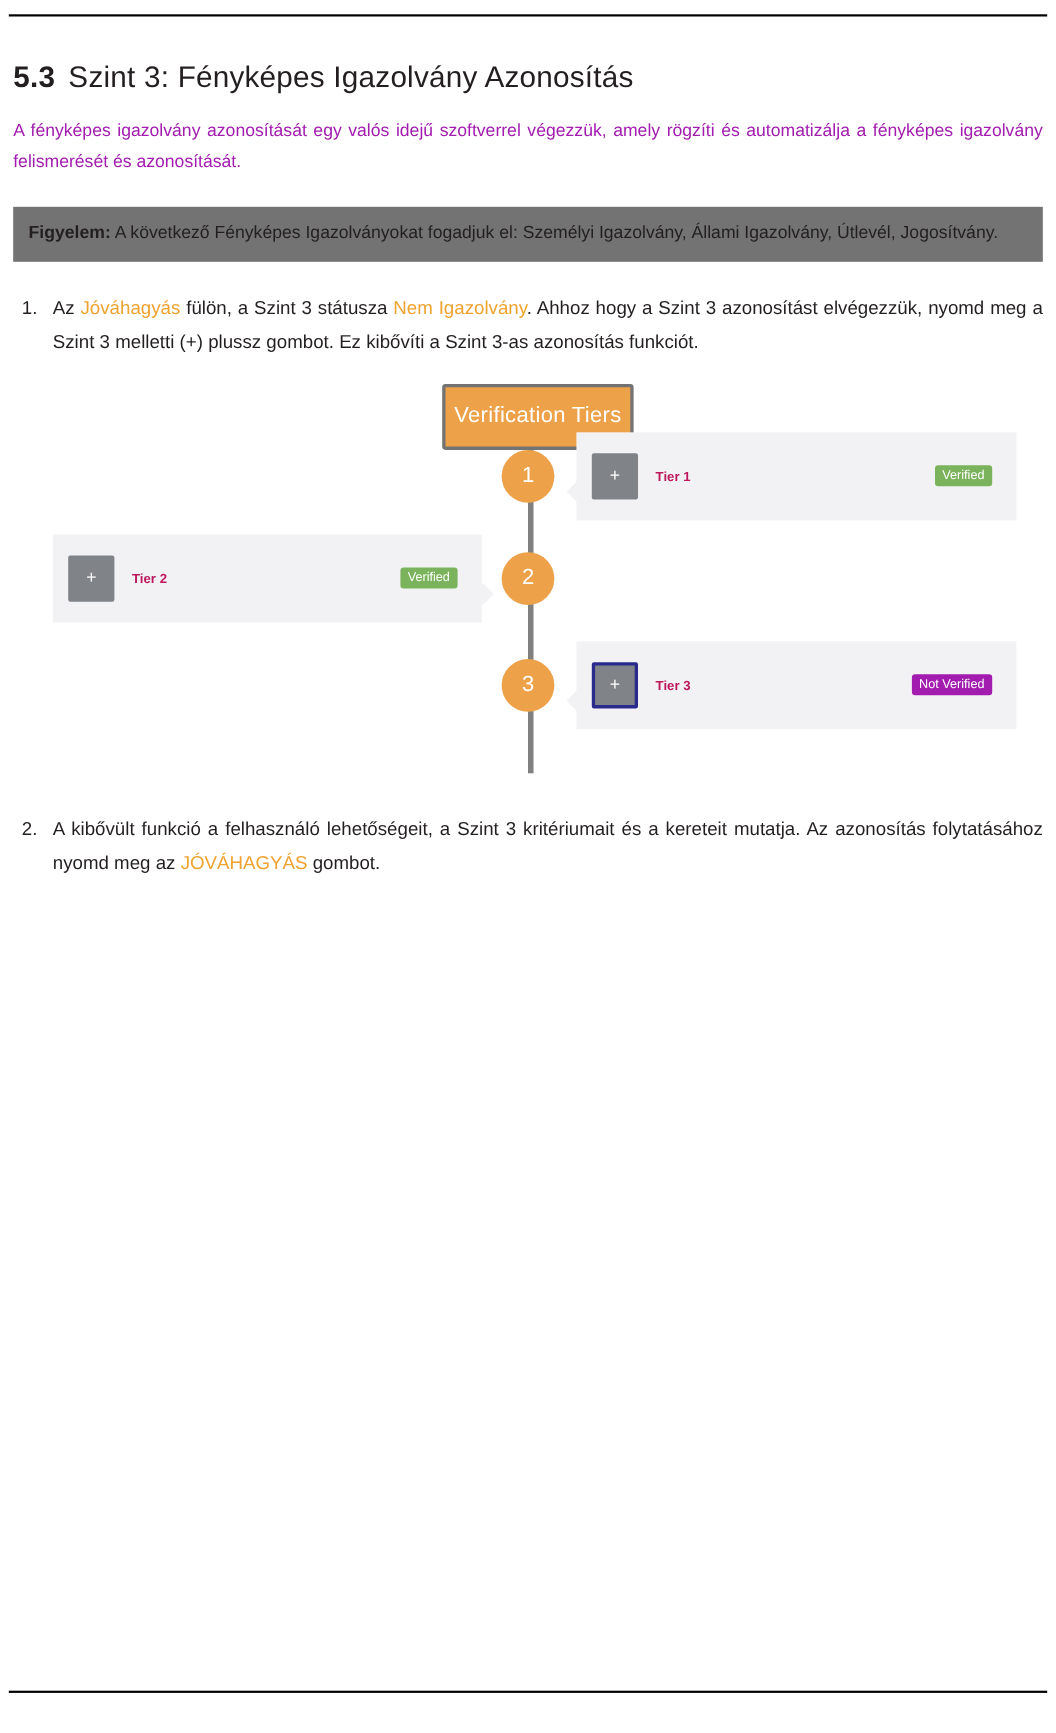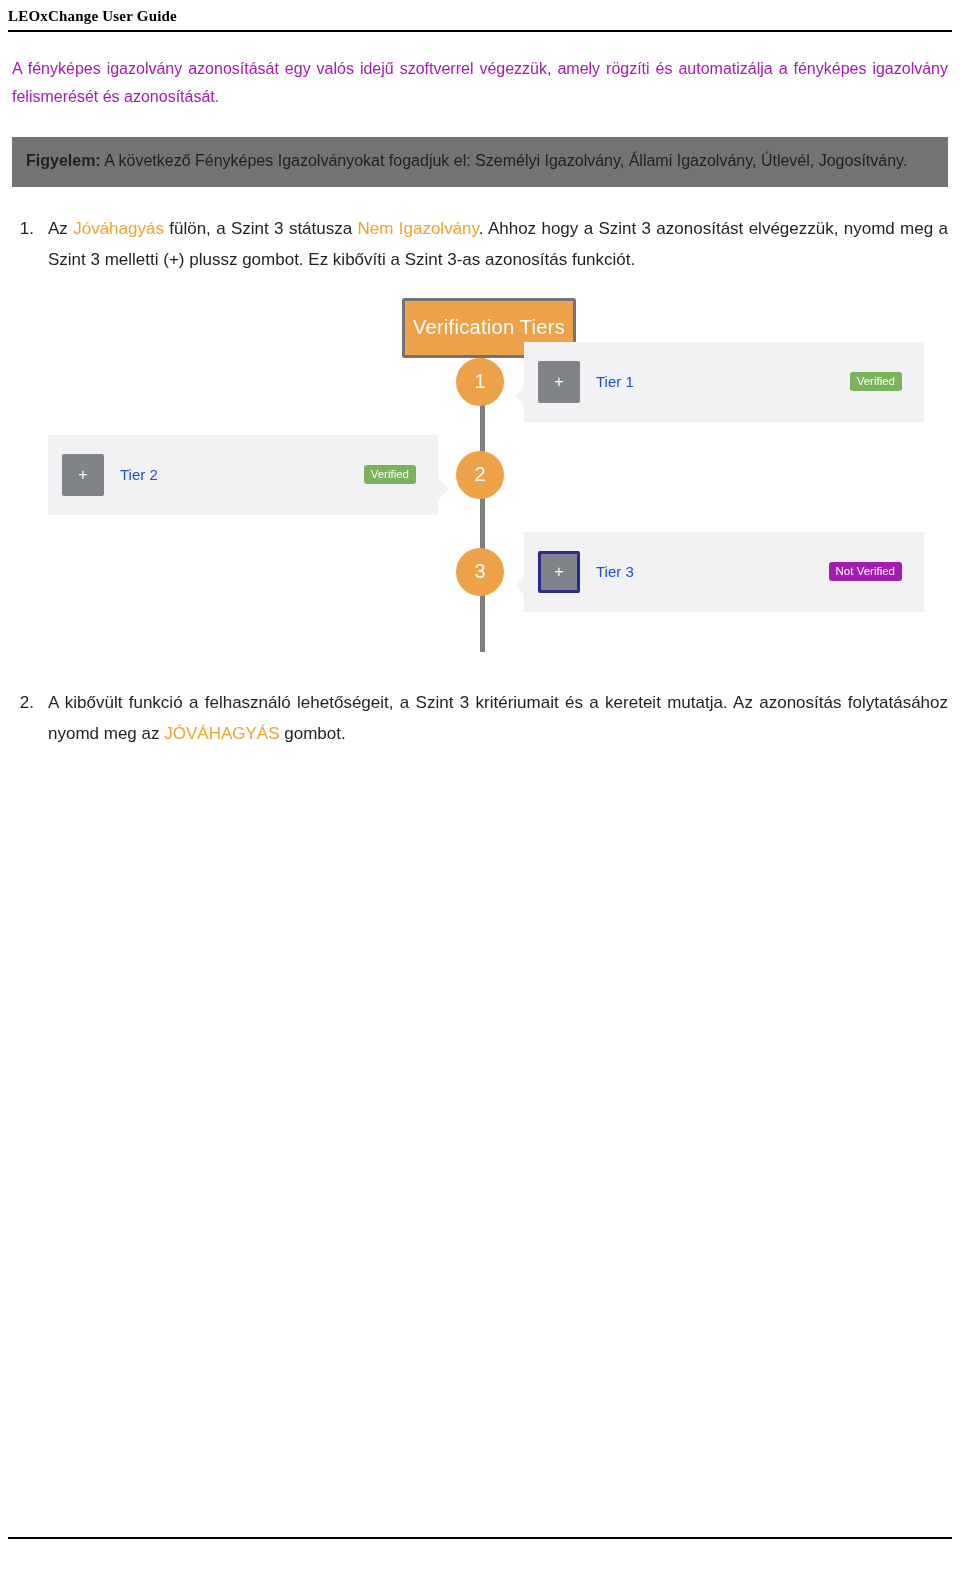--- a/index.html
+++ b/index.html
@@ -208,22 +208,23 @@
     border-radius: 2px;
     margin-left: 14px;
     flex: 0 0 42px;
   }
   .plus-box.highlight {
     border: 3px solid #2a2a8c;
     box-sizing: border-box;
   }
   .tier-label {
     margin-left: 16px;
-    font-size: 15px;
-    color: #1d4ed8;
+    font-size: 12px;
+    color: #be185d;
+    font-weight: bold;
   }
   .badge {
     font-size: 11.5px;
     color: #ffffff;
     padding: 3px 7px 4px 7px;
     border-radius: 3px;
     margin-left: auto;
     margin-right: 22px;
     white-space: nowrap;
   }
@@ -238,26 +239,28 @@
     transform: rotate(45deg);
     z-index: 1;
   }
 </style>
 </head>
 <body>
 
 <div class="page">
 
   <div class="header">
-    <div class="header-title">LEOxChange User Guide</div>
     <div class="header-rule"></div>
   </div>
 
   <div class="content">
 
+    <h1 class="section-title">
+      <span class="num">5.3</span><span>Szint 3: Fényképes Igazolvány Azonosítás</span>
+    </h1>
 
     <p class="intro">A fényképes igazolvány azonosítását egy valós idejű szoftverrel végezzük, amely rögzíti és automatizálja a fényképes igazolvány felismerését és azonosítását.</p>
 
     <div class="note-box">
       <b>Figyelem:</b><span> A következő Fényképes Igazolványokat fogadjuk el: Személyi Igazolvány, Állami Igazolvány, Útlevél, Jogosítvány.</span>
     </div>
 
     <ol class="steps">
       <li class="step">
         <span class="marker">1.</span>

